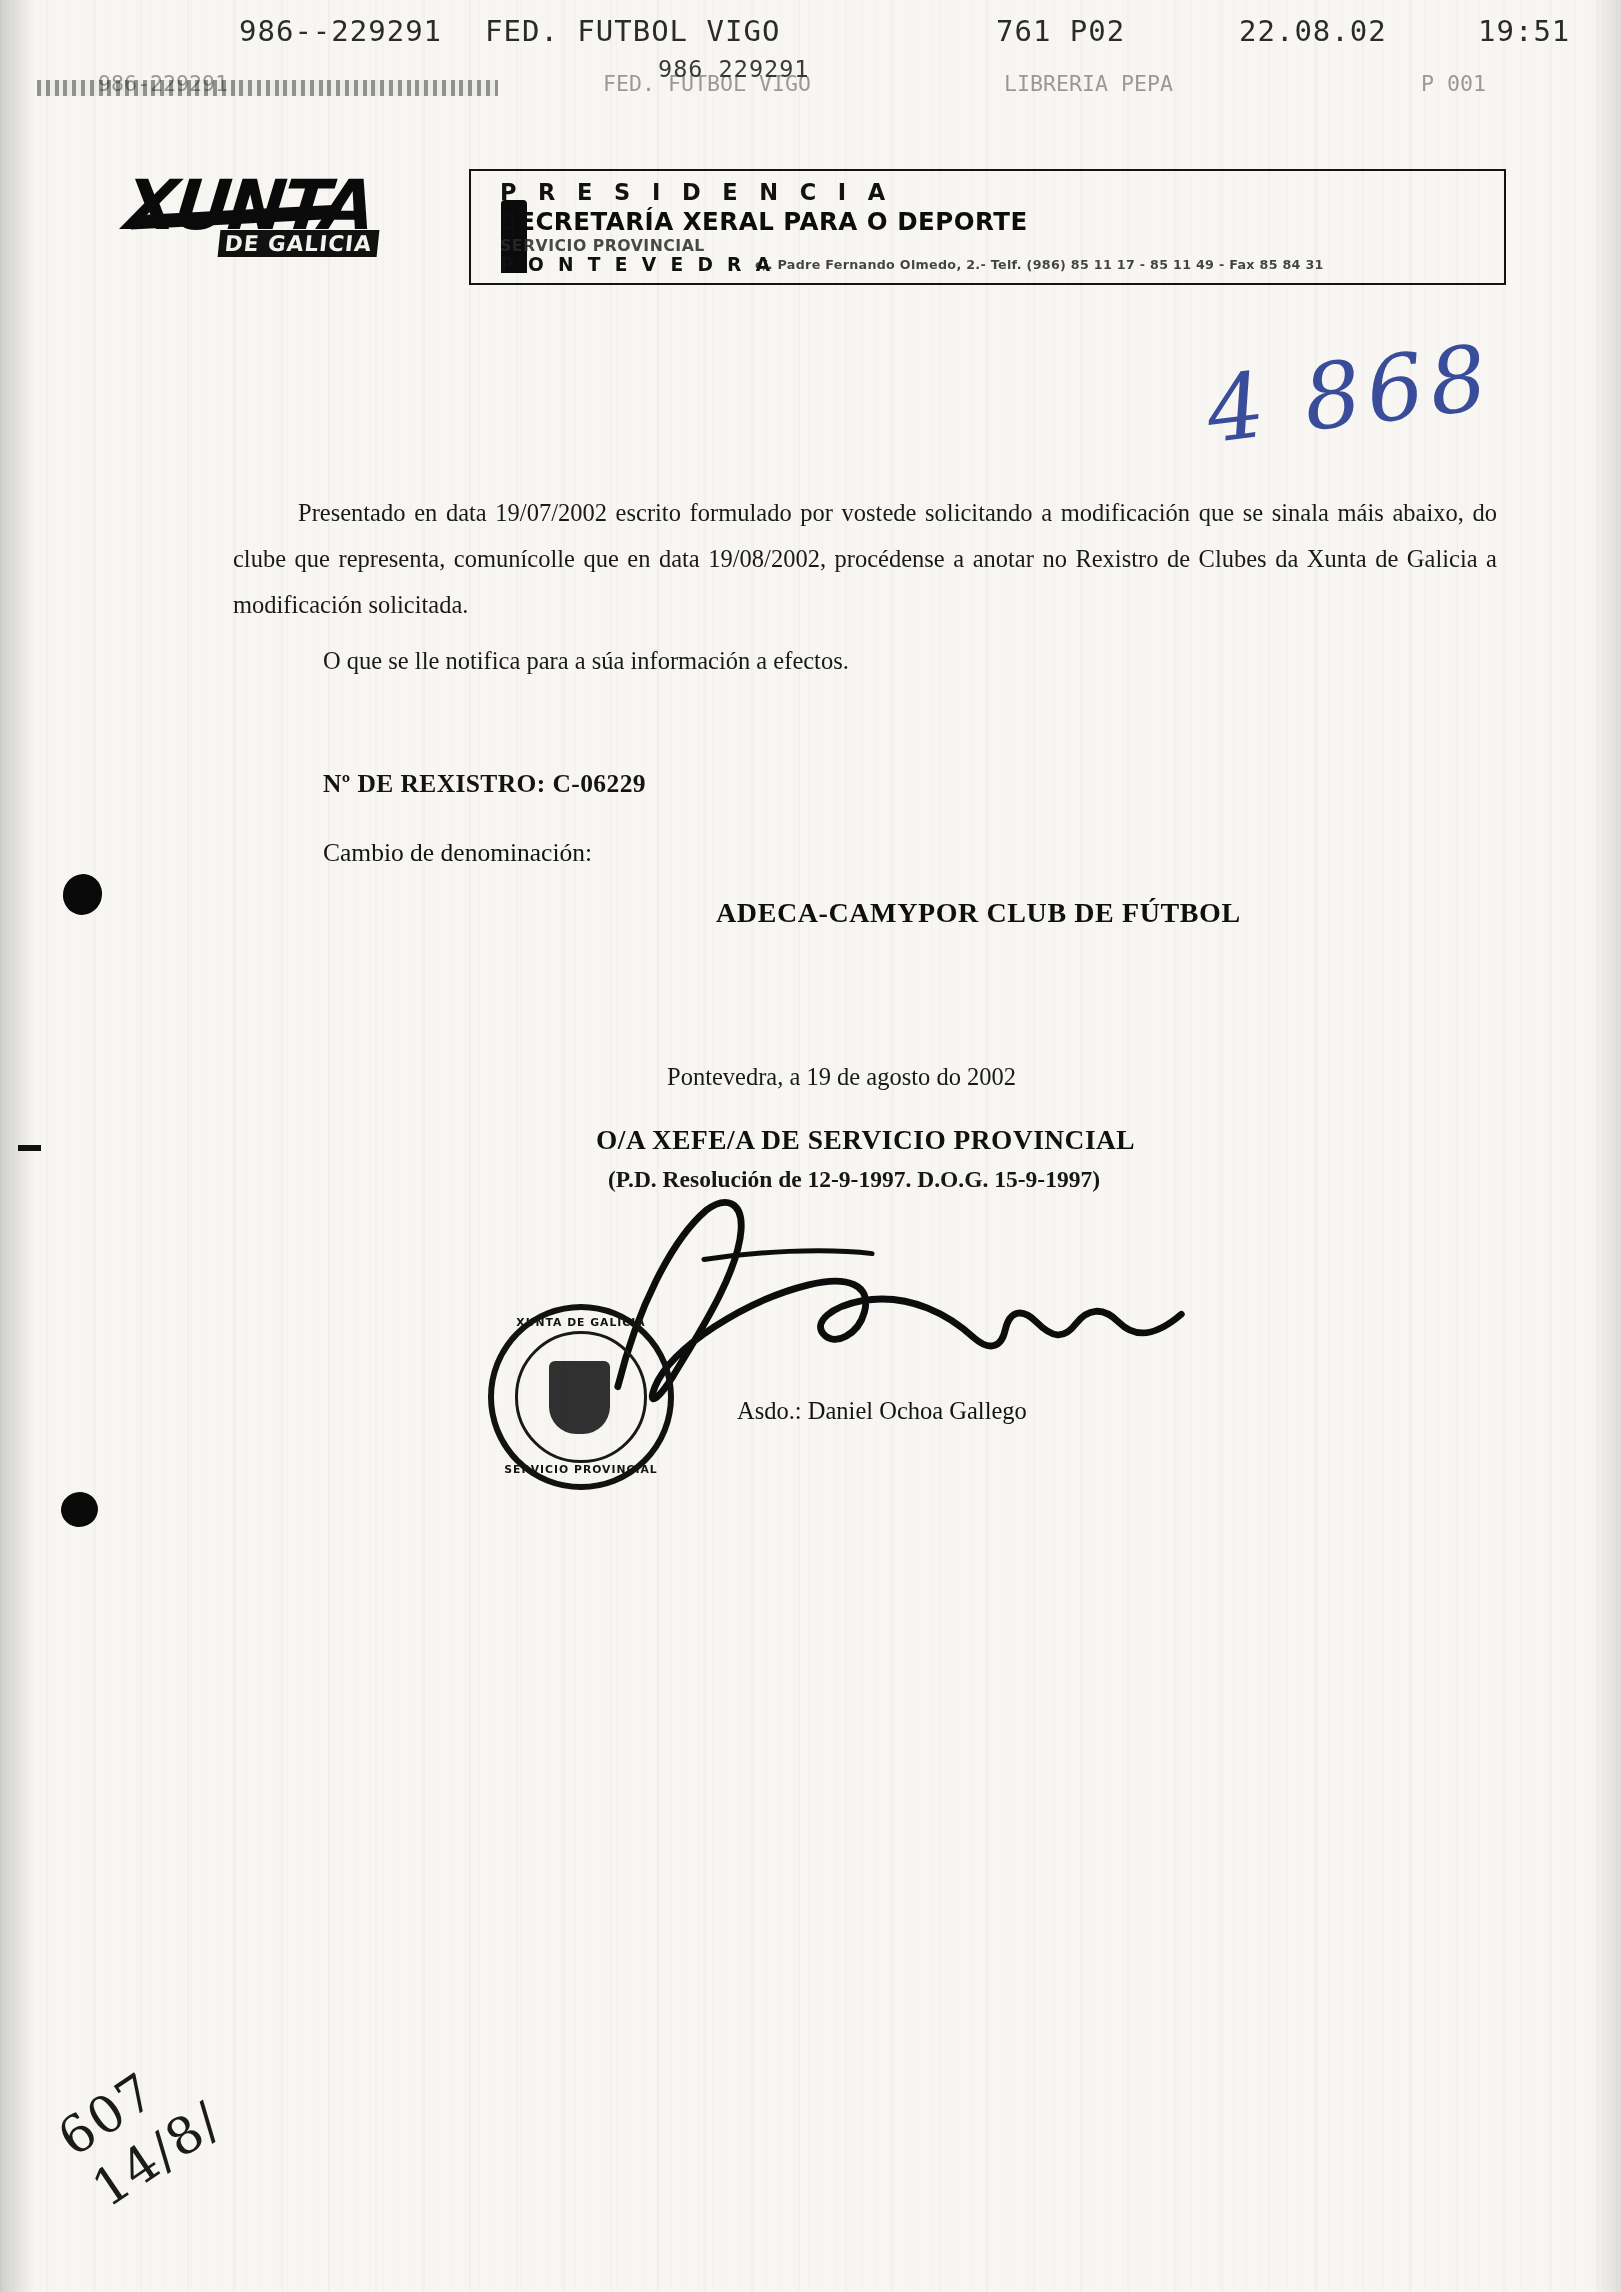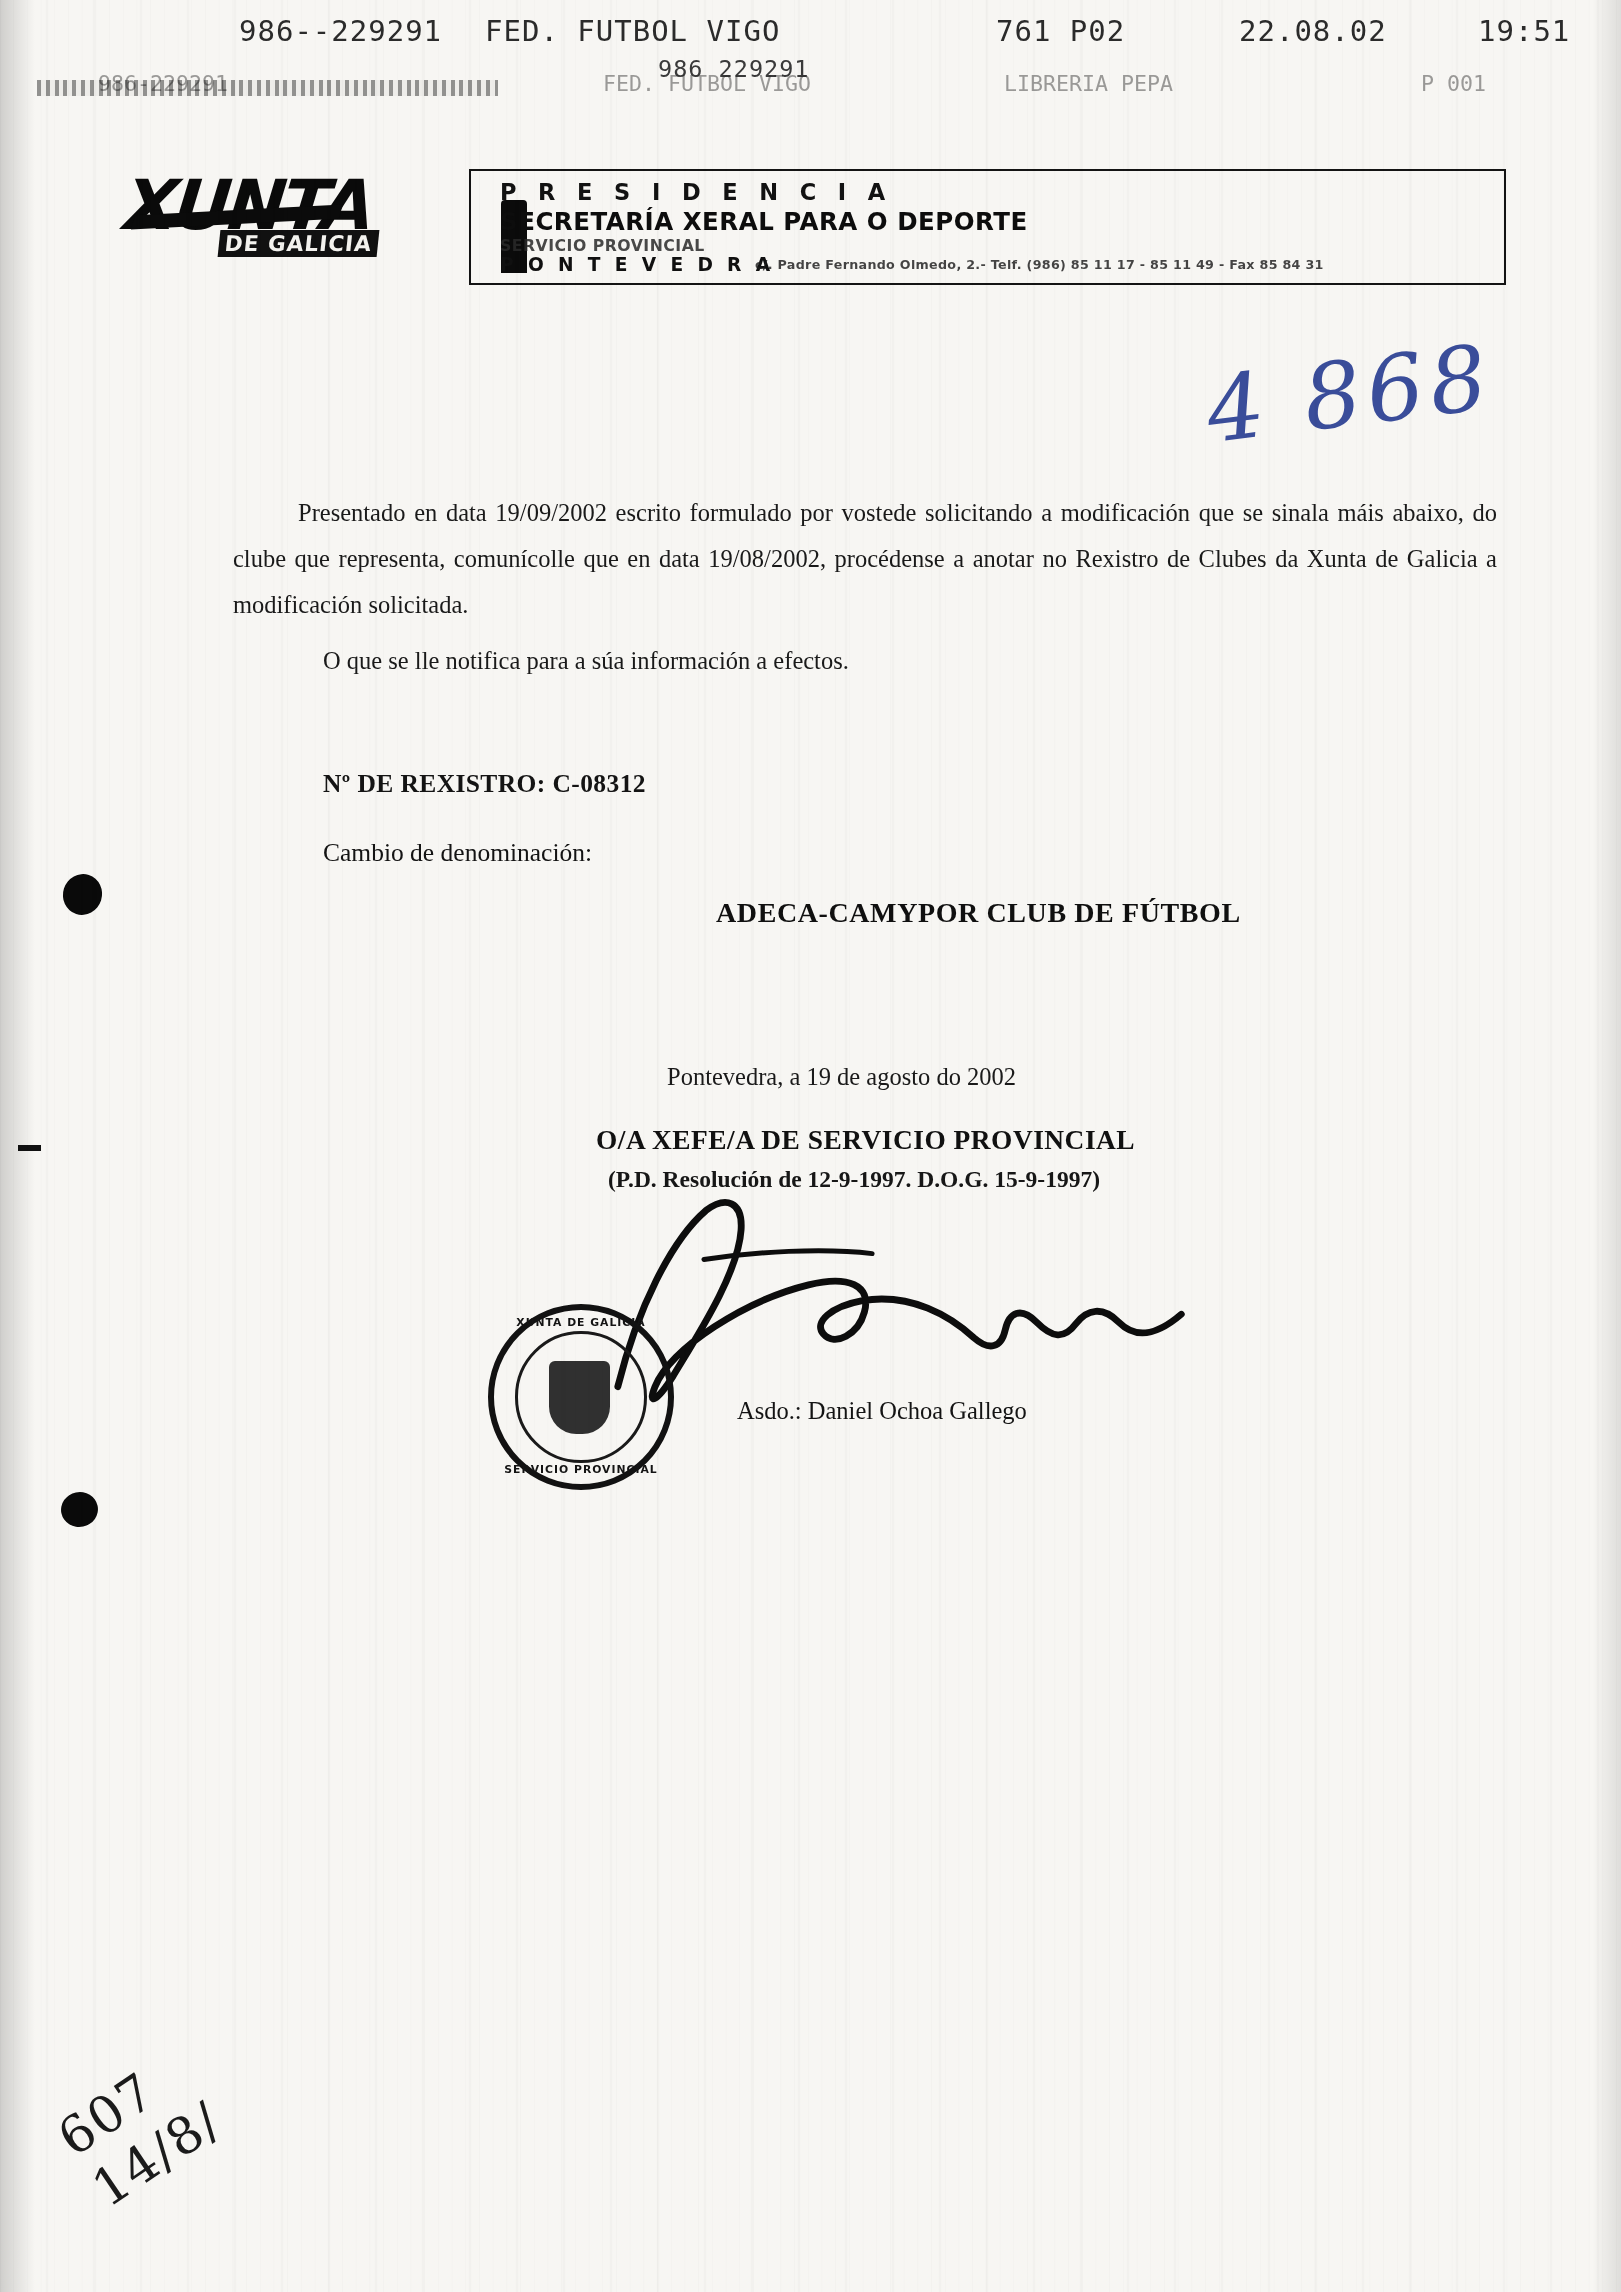--- a/index.html
+++ b/index.html
@@ -413,26 +413,26 @@
   <div class="letterhead">
     <div class="lh-line1">P R E S I D E N C I A</div>
     <div class="lh-line2">SECRETARÍA XERAL PARA O DEPORTE</div>
     <div class="lh-line3">SERVICIO PROVINCIAL</div>
     <div class="lh-line4">P O N T E V E D R A</div>
     <div class="lh-addr">c/. Padre Fernando Olmedo, 2.- Telf. (986) 85 11 17 - 85 11 49 - Fax 85 84 31</div>
   </div>
 
   <div class="hand-number">4 868</div>
 
-  <div class="body-text">Presentado en data 19/09/2002 escrito formulado por vostede solicitando a modificación que se sinala máis abaixo, do clube que representa, comunícolle que en data 19/08/2002, procédense a anotar no Rexistro de Clubes da Xunta de Galicia a modificación solicitada.</div>
+  <div class="body-text">Presentado en data 19/07/2002 escrito formulado por vostede solicitando a modificación que se sinala máis abaixo, do clube que representa, comunícolle que en data 19/08/2002, procédense a anotar no Rexistro de Clubes da Xunta de Galicia a modificación solicitada.</div>
   <div class="notify-line">O que se lle notifica para a súa información a efectos.</div>
 
   <div class="reg-line">
     <span>Nº DE REXISTRO:</span>
-    <span class="reg-value">C-08312</span>
+    <span class="reg-value">C-06229</span>
   </div>
 
   <div class="change-label">Cambio de denominación:</div>
   <div class="club-name">ADECA-CAMYPOR CLUB DE FÚTBOL</div>
 
   <div class="place-date">Pontevedra, a 19 de agosto do 2002</div>
   <div class="signer-role">O/A XEFE/A DE SERVICIO PROVINCIAL</div>
   <div class="signer-ref">(P.D. Resolución de 12-9-1997. D.O.G. 15-9-1997)</div>
 
   <svg class="signature" viewBox="0 0 660 230">

